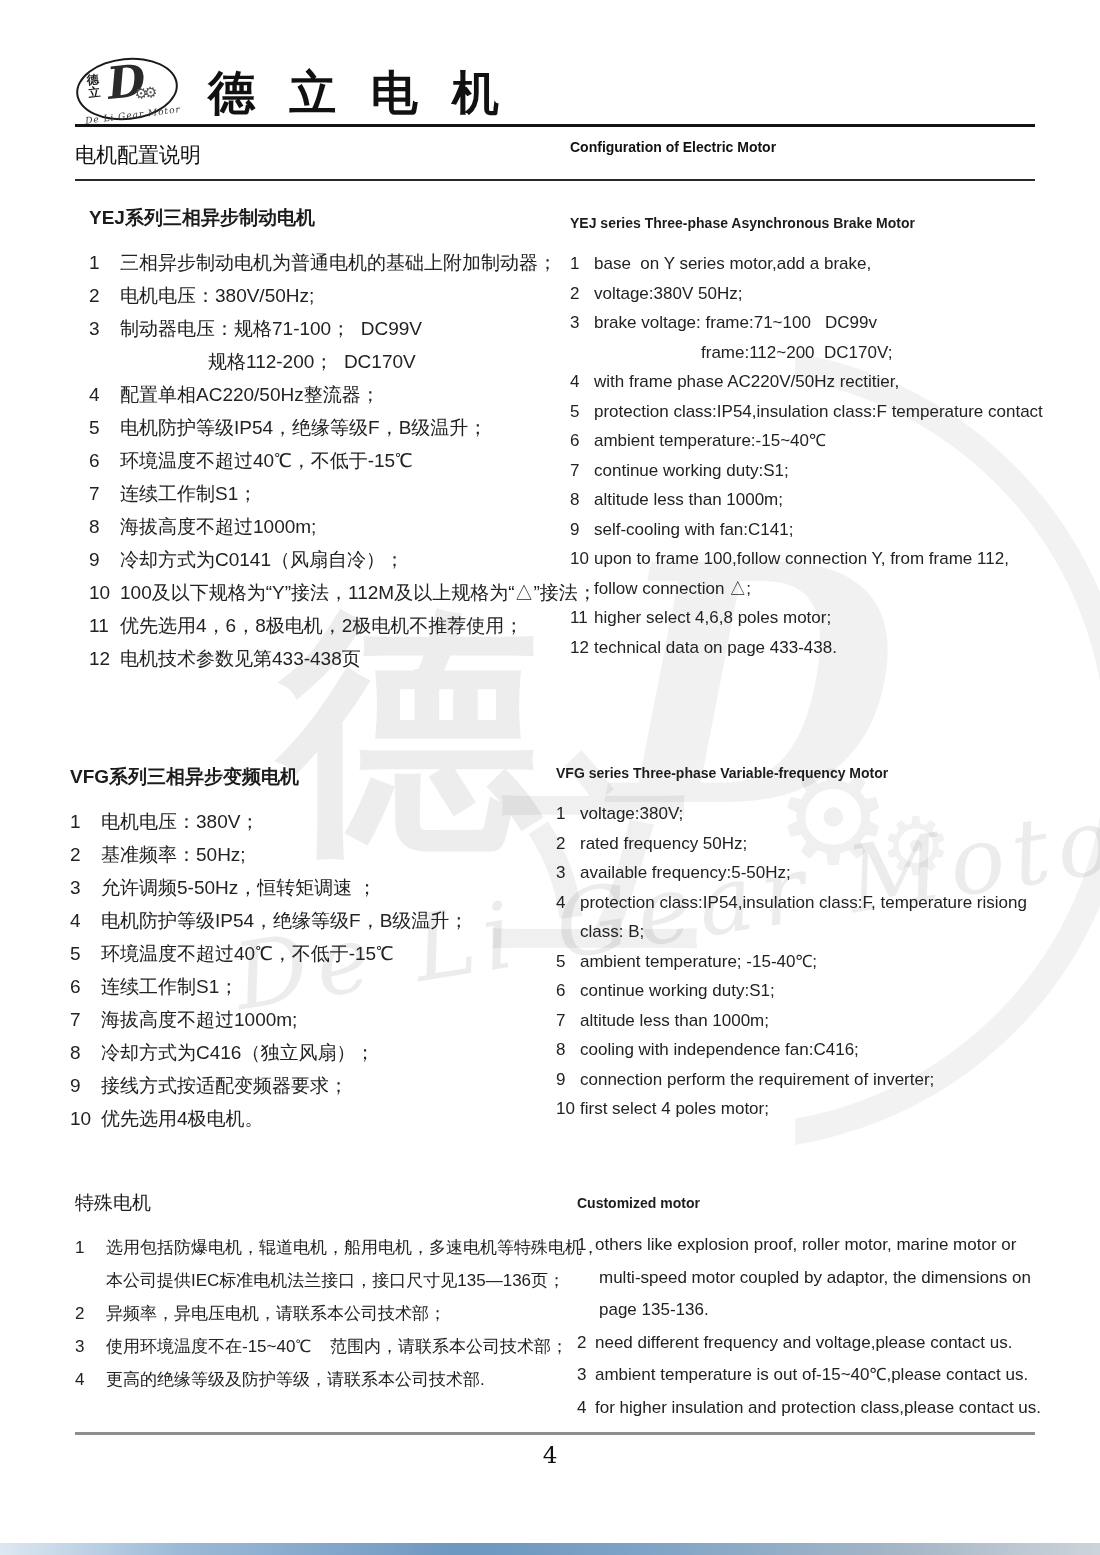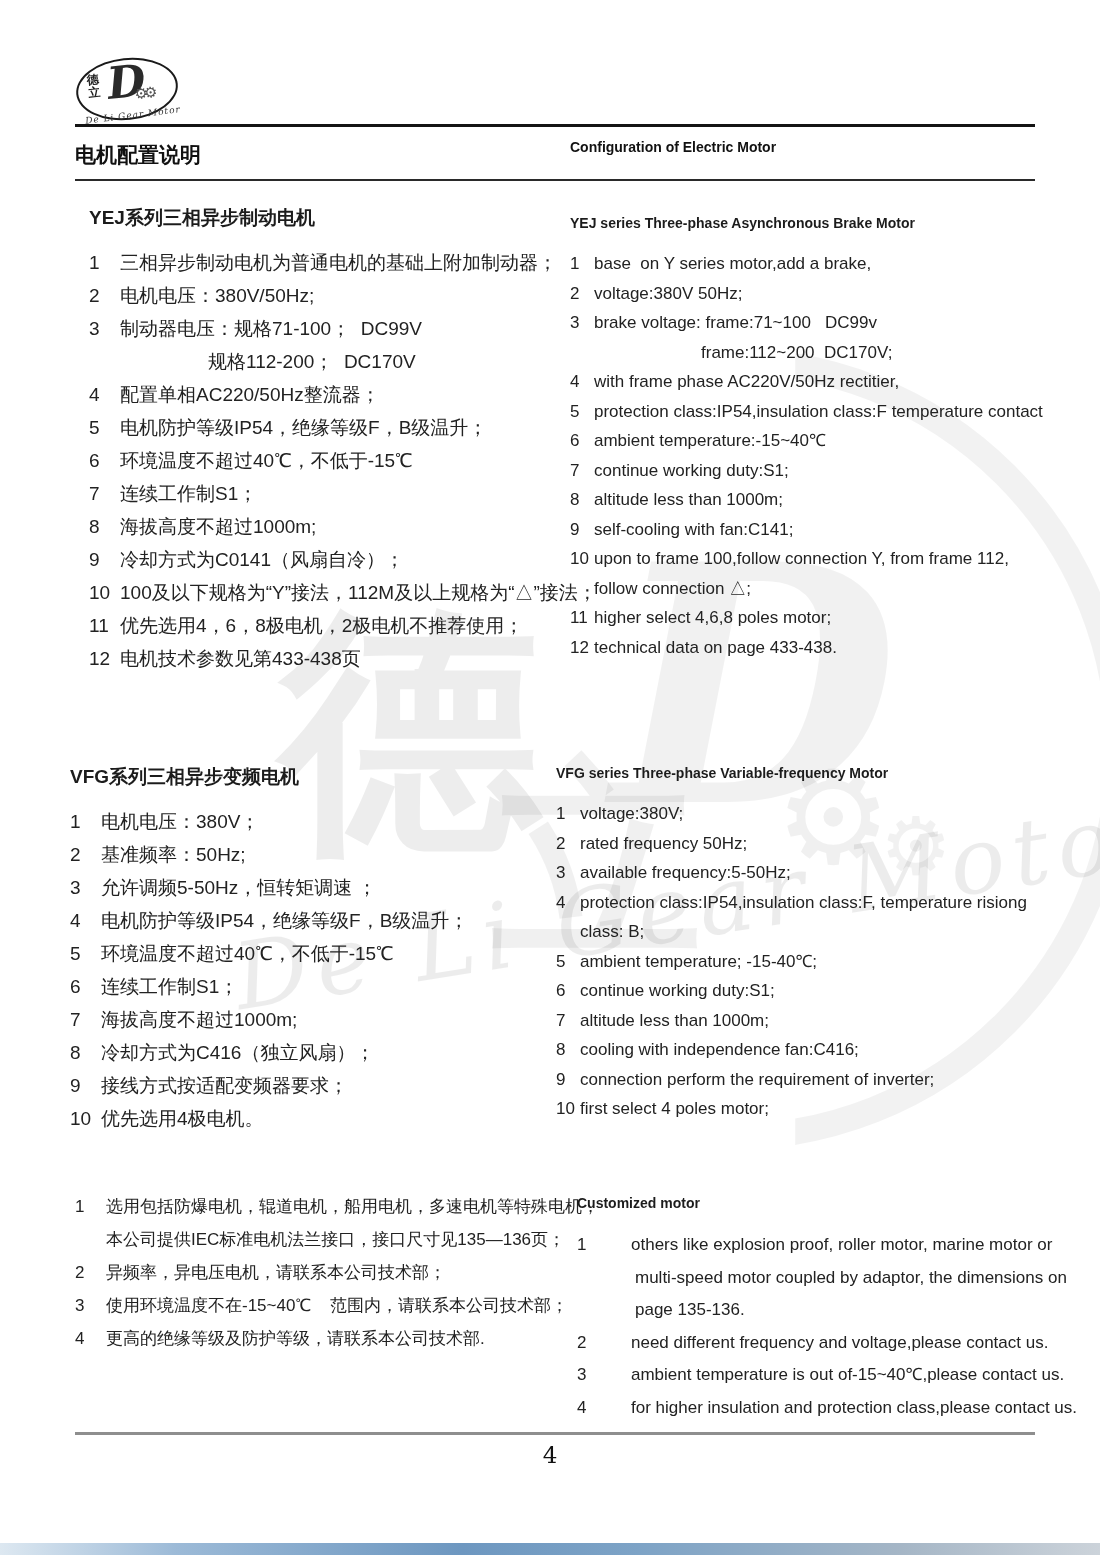--- a/index.html
+++ b/index.html
@@ -36,42 +36,42 @@
   .logo-gears{position:absolute;left:56px;top:26px;font-size:15px;letter-spacing:-4px;color:#555;}
   .logo-arc{position:absolute;left:-8px;top:54px;width:130px;text-align:center;font-size:9px;
     font-style:italic;font-family:"DejaVu Serif",serif;transform:rotate(-7deg);color:#333;letter-spacing:1px;}
   .brand-name{
     position:absolute;left:208px;top:62px;z-index:2;font-family:"DejaVu Serif",serif;
     font-weight:700;font-size:47px;letter-spacing:9px;color:#111;white-space:pre;
   }
   .rule{position:absolute;left:75px;right:65px;z-index:2;}
   .rule-thick{top:124px;height:3px;background:#141414;}
   .rule-thin{top:179px;height:2px;background:#2a2a2a;}
-  .title-cn{position:absolute;left:75px;top:141px;z-index:2;font-size:21px;font-weight:700;color:#111;}
+  .title-cn{position:absolute;left:75px;top:141px;z-index:2;font-size:21px;font-weight:400;color:#111;}
   .title-en{position:absolute;left:570px;top:139px;z-index:2;font-size:14px;font-weight:700;color:#111;}
   
   .block{position:absolute;z-index:1;}
   .t{margin:0;color:#1c1c1c;}
   .t-cn{font-size:19px;font-weight:700;line-height:26px;margin-bottom:15px;}
   .t-en{font-size:14px;font-weight:700;line-height:26px;margin-bottom:13px;}
   .item{display:flex;align-items:flex-start;}
   .no{flex:none;}
   .txt{flex:1 1 auto;min-width:0;}
   .line{white-space:pre;}
   .items.cn{font-size:19px;}
   .items.cn .line{line-height:33px;}
   .items.cn .no{min-width:31px;line-height:33px;}
   .items.cn-sm{font-size:17px;}
   .items.cn-sm .line{line-height:33px;}
   .items.cn-sm .no{min-width:31px;line-height:33px;}
   .items.en{font-size:17px;}
   .items.en .line{line-height:29.5px;}
   .items.en .no{min-width:24px;line-height:29.5px;}
   .items.en-lg{font-size:17px;}
-  .items.en-lg .line{line-height:32.5px;margin-left:36px;}
+  .items.en-lg .line{line-height:32.5px;}
   .items.en-lg .no{min-width:18px;line-height:32.5px;}
   
   .footer-rule{position:absolute;left:75px;right:65px;top:1432px;height:3px;background:#8e8e8e;z-index:2;}
   .page-num{position:absolute;left:0;width:100%;top:1442px;text-align:center;z-index:2;
     font-family:"DejaVu Serif",serif;font-size:23px;color:#111;}
   .bottom-bar{position:absolute;left:0;right:0;bottom:0;height:12px;z-index:2;
     background:linear-gradient(90deg,#dde8f1 0%,#9cbad7 16%,#6d97c0 42%,#7da3c6 58%,#a5b6c6 82%,#ccd3da 100%);}
 </style>
 </head>
 <body>
@@ -87,20 +87,21 @@
   <div class="wm wm-swoosh"></div>
 
   <div class="logo">
     <div class="logo-ellipse">
       <span class="logo-cn">德立</span>
       <span class="logo-d">D</span>
       <span class="logo-gears">⚙⚙</span>
     </div>
     <div class="logo-arc">De Li Gear Motor</div>
   </div>
+  <div class="brand-name">德 立 电 机</div>
 
   <div class="rule rule-thick"></div>
   <div class="title-cn">电机配置说明</div>
   <div class="title-en">Configuration of Electric Motor</div>
   <div class="rule rule-thin"></div>
 
   <section class="block" style="left:89px;top:205px;width:478px;">
     <h3 class="t t-cn">YEJ系列三相异步制动电机</h3>
     <div class="items cn">
         <div class="item">
@@ -384,20 +385,21 @@
         <div class="item">
           <span class="no">10</span>
           <div class="txt">
             <div class="line">first select 4 poles motor;</div>
           </div>
         </div>
       </div>
   </section>
 
   <section class="block" style="left:75px;top:1190px;width:485px;">
+    <h3 class="t t-cn" style="font-weight:400;">特殊电机</h3>
     <div class="items cn-sm">
         <div class="item">
           <span class="no">1</span>
           <div class="txt">
             <div class="line">选用包括防爆电机，辊道电机，船用电机，多速电机等特殊电机，</div>
             <div class="line">本公司提供IEC标准电机法兰接口，接口尺寸见135—136页；</div>
           </div>
         </div>
         <div class="item">
           <span class="no">2</span>

